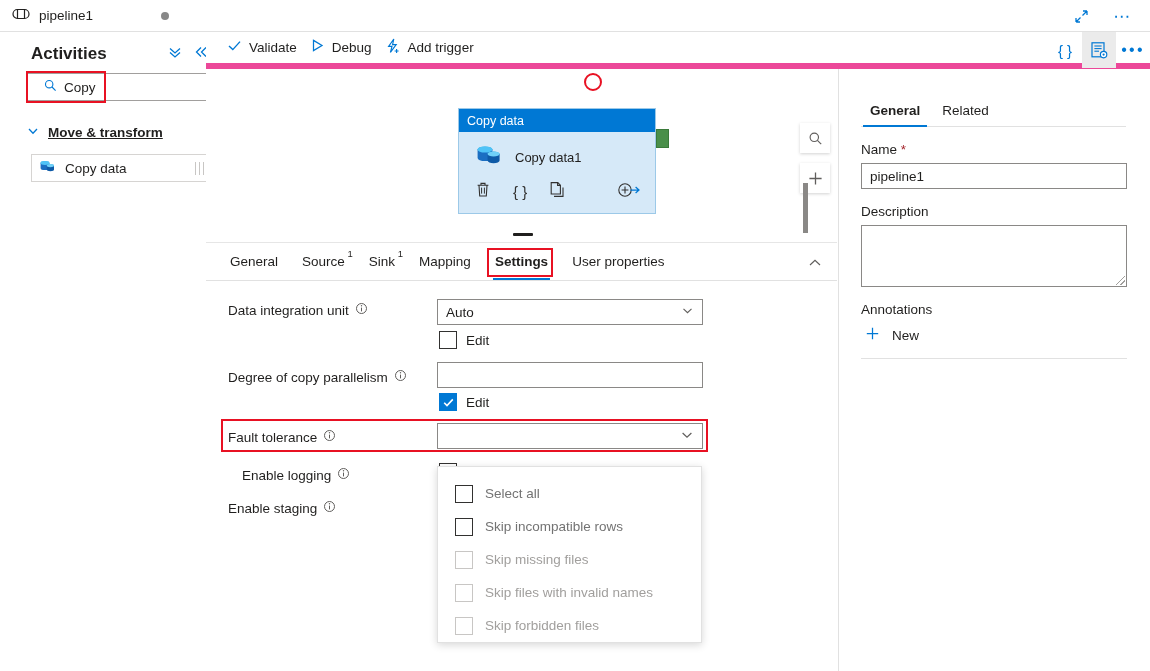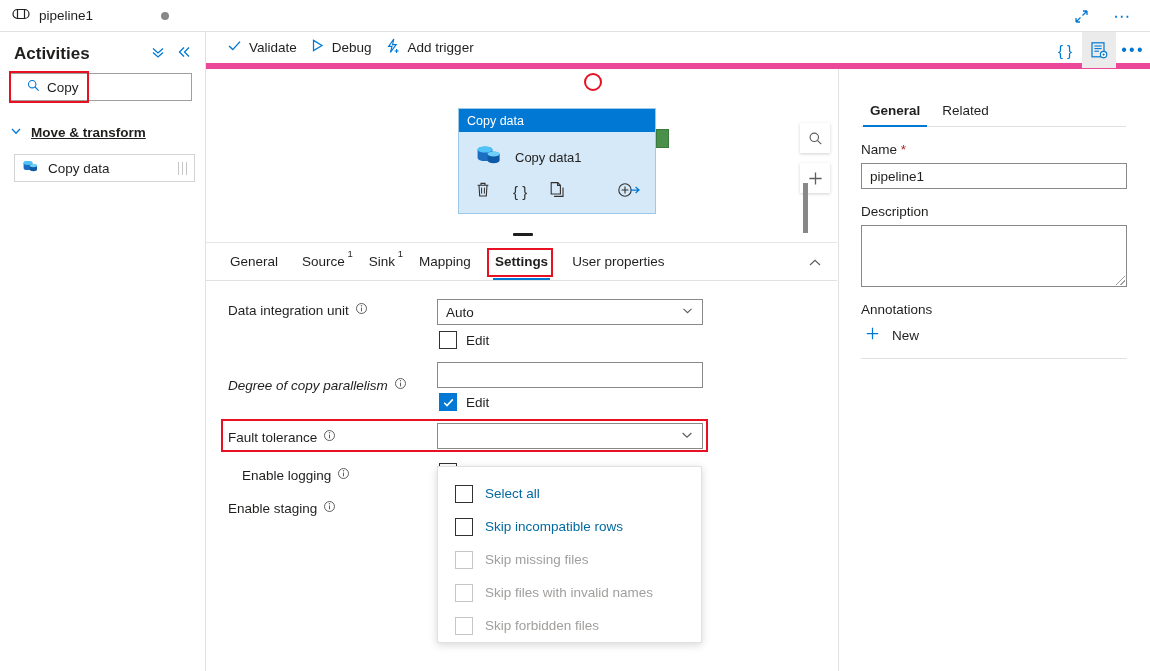--- a/index.html
+++ b/index.html
@@ -34,21 +34,21 @@
     width: 22px; height: 22px; display: flex; align-items: center; justify-content: center;
   }
   .ellipsis-top {
     position: absolute; right: 14px; top: 5px;
     width: 26px; height: 22px; display: flex; align-items: center; justify-content: center;
     color: #0078d4; font-size: 17px; letter-spacing: 2.3px; line-height: 1;
   }
 
   
   .sidebar {
-    position: absolute; left: 0; top: 32px; width: 206px; height: 639px;
+    position: absolute; left: 17px; top: 32px; width: 206px; height: 639px;
     background: #ffffff; border-right: 1px solid #e1e1e1;
   }
   .side-head {
     display: flex; align-items: center; padding: 12px 14px 6px 14px;
   }
   .side-head .title { font-size: 17px; font-weight: 700; color: #201f1e; }
   .side-head .acts { margin-left: auto; display: flex; gap: 12px; align-items: center; }
   .search-wrap { padding: 0 10px; margin-top: 3px; position: relative; }
   .search-box {
     width: 182px; height: 28px; border: 1px solid #a19f9d; background: #fff;
@@ -182,21 +182,21 @@
   }
 
   
   .ddpanel {
     position: absolute; left: 437px; top: 466px; width: 265px; height: 177px;
     background: #fff; border: 1px solid #e1e1e1;
     box-shadow: 0 2px 8px rgba(0,0,0,.16); z-index: 9; padding-top: 10px;
   }
   .ddopt { display: flex; align-items: center; gap: 12px; height: 33px; padding-left: 17px; }
   .ddopt .ob { width: 18px; height: 18px; border: 1px solid #323130; background: #fff; }
-  .ddopt .ol { font-size: 13.5px; color: #0369a1; }
+  .ddopt .ol { font-size: 13.5px; color: #737373; }
   .ddopt.disabled .ob { border-color: #c8c6c4; }
   .ddopt.disabled .ol { color: #a19f9d; }
 
   
   .props {
     position: absolute; left: 838px; top: 69px; width: 312px; height: 602px;
     background: #fff; border-left: 1px solid #e1e1e1; padding: 16px 24px 0 22px;
   }
   .props h2 { margin: 0; font-size: 14.5px; font-weight: 700; color: #201f1e; }
   .ptabs { display: flex; gap: 4px; margin-top: 18px; border-bottom: 1px solid #e1e1e1; }
@@ -479,21 +479,21 @@
               <path d="M2.5 4.8 L6.5 8.6 L10.5 4.8" stroke="#605e5c" stroke-width="1.15" fill="none"></path>
             </svg>
         </span>
       </div>
     </div>
     <div class="frow cbrow" style="left:233px; top:50px;">
       <span class="cbox"></span>
       <span class="cblabel">Edit</span>
     </div>
 
-    <div class="frow" style="left:22px; top:96px;font-style:italic;">
+    <div class="frow" style="left:22px; top:88px;">
       <span class="flabel">
         <span>Degree of copy parallelism</span>
         <span>
           <svg width="13" height="13" viewBox="0 0 13 13">
             <circle cx="6.5" cy="6.5" r="5" fill="none" stroke="#605e5c" stroke-width="1"></circle>
             <line x1="6.5" y1="5.6" x2="6.5" y2="9.4" stroke="#605e5c" stroke-width="1"></line>
             <circle cx="6.5" cy="3.7" r="0.7" fill="#605e5c"></circle>
           </svg>
         </span>
       </span>

